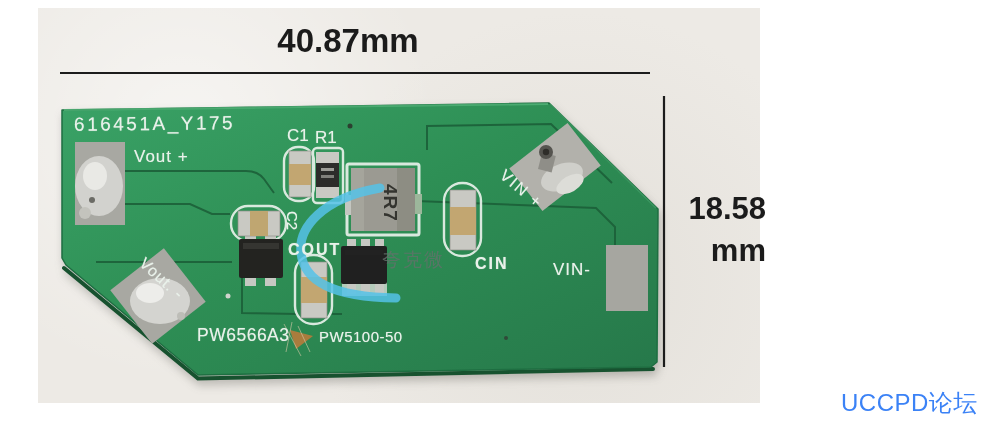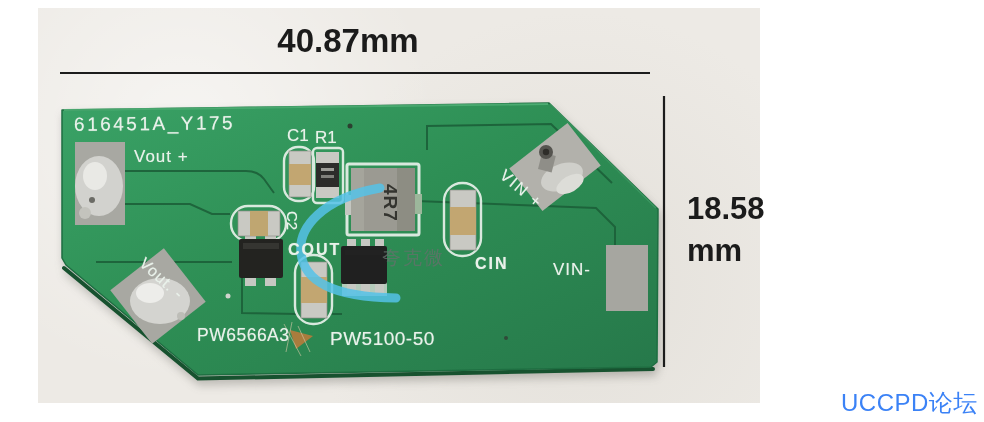--- a/index.html
+++ b/index.html
@@ -152,35 +152,35 @@
       <path d="M 380,188 C 322,198 298,228 301,253 C 304,281 332,297 396,298" stroke="#55c2e8" stroke-width="9" fill="none" stroke-linecap="round" opacity=".85"></path>
     </g>
 
     <g>
       <line x1="60" y1="73" x2="650" y2="73" stroke="#1c1c1c" stroke-width="2"></line>
       <line x1="664" y1="96" x2="664" y2="367" stroke="#1c1c1c" stroke-width="2.2"></line>
     </g>
   </svg>
 
   <div class="lbl dim" style="left:230px;top:16px;width:160px;text-align:center;font-size:33px;">40.87mm</div>
-  <div class="lbl dim" style="left:628px;top:180px;width:100px;text-align:left;font-size:31px;line-height:1.35;margin-left:21px;">
+  <div class="lbl dim" style="left:628px;top:180px;width:100px;text-align:right;font-size:31px;line-height:1.35;">
     <span style="display:block">18.58</span>
     <span style="display:block">mm</span>
   </div>
 
   <div class="lbl sk" style="left:36px;top:106px;font-size:19px;letter-spacing:2.5px;transform:rotate(-0.6deg);">616451A_Y175</div>
   <div class="lbl sk" style="left:96px;top:140px;font-size:17px;letter-spacing:1px;">Vout +</div>
   <div class="lbl sk" style="left:249px;top:119px;font-size:17px;">C1</div>
   <div class="lbl sk" style="left:277px;top:121px;font-size:17px;">R1</div>
   <div class="lbl sk rot" style="left:469px;top:159px;font-size:16px;letter-spacing:2px;transform:rotate(40deg);">VIN +</div>
   <div class="lbl sk rot" style="left:262px;top:203px;font-size:15px;transform:rotate(90deg);">C2</div>
   <div class="lbl sk" style="left:250px;top:234px;font-size:16px;letter-spacing:2px;font-weight:bold;">COUT</div>
   <div class="lbl sk" style="left:414px;top:248px;font-size:16px;letter-spacing:2px;font-weight:bold;margin-left:23px;">CIN</div>
   <div class="lbl sk" style="left:515px;top:253px;font-size:17px;letter-spacing:1px;">VIN-</div>
   <div class="lbl sk rot" style="left:109px;top:247px;font-size:16px;letter-spacing:1px;transform:rotate(42deg);">Vout. -</div>
   <div class="lbl sk" style="left:159px;top:319px;font-size:17.5px;letter-spacing:.5px;">PW6566A3</div>
-  <div class="lbl sk" style="left:292px;top:321px;font-size:19px;letter-spacing:.5px;">PW5100-50</div>
+  <div class="lbl sk" style="left:281px;top:321px;font-size:15px;letter-spacing:.5px;">PW5100-50</div>
   <div class="lbl rot" style="left:362px;top:176px;font-size:19px;font-weight:bold;color:#34342f;letter-spacing:1px;transform:rotate(90deg);font-family:'Liberation Sans',sans-serif;">4R7</div>
 
-  <div class="lbl wm-cn" style="left:344px;top:242px;font-family:Liberation Mono, monospace;">夸克微</div>
+  <div class="lbl wm-cn" style="left:344px;top:242px;">夸克微</div>
 </div>
 
 <div class="lbl forum" style="left:841px;top:391px;position:absolute;">UCCPD论坛</div>
 
 </body></html>

